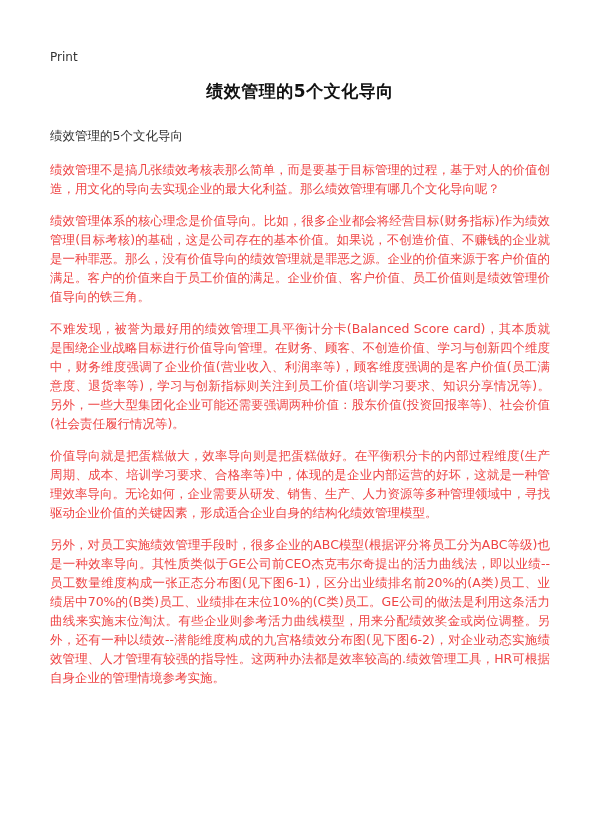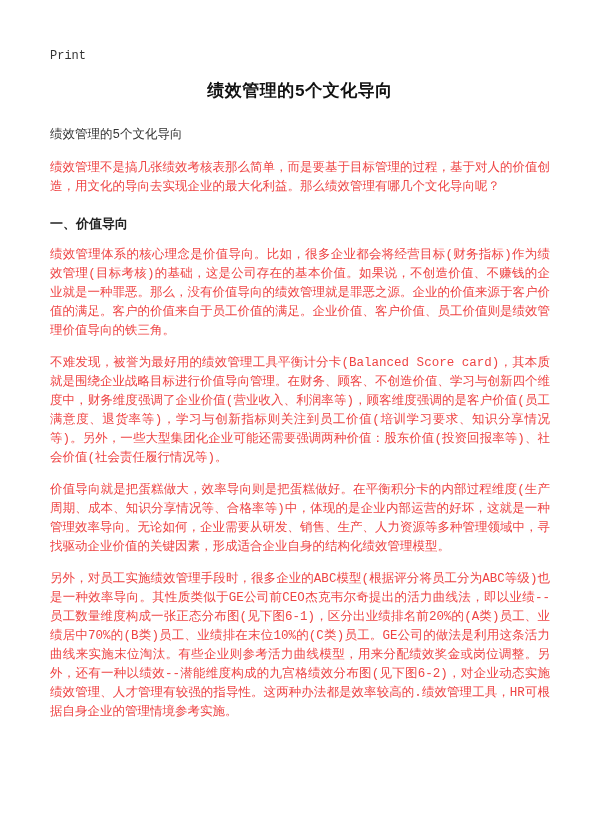--- a/index.html
+++ b/index.html
@@ -7,21 +7,20 @@
     width: 600px;
     background: #ffffff;
     font-family: "DejaVu Sans", "Liberation Sans", sans-serif;
   }
   .page {
     width: 600px;
     height: 828px;
     background: #ffffff;
     padding: 46px 50px 30px 50px;
     overflow: hidden;
-    font-family: Liberation Mono, monospace;
   }
   .print-link {
     font-size: 12px;
     color: #333333;
     margin-bottom: 16px;
     cursor: pointer;
     display: inline-block;
   }
   .title {
     font-size: 17px;
@@ -57,24 +56,23 @@
 <div class="page">
 
   <div class="print-link">Print</div>
 
   <h1 class="title">绩效管理的5个文化导向</h1>
 
   <p class="subtitle">绩效管理的5个文化导向</p>
 
   <p class="para">绩效管理不是搞几张绩效考核表那么简单，而是要基于目标管理的过程，基于对人的价值创造，用文化的导向去实现企业的最大化利益。那么绩效管理有哪几个文化导向呢？</p>
 
-  <h2 class="section-heading">一、价值导向</h2>
 
   <p class="para">绩效管理体系的核心理念是价值导向。比如，很多企业都会将经营目标(财务指标)作为绩效管理(目标考核)的基础，这是公司存在的基本价值。如果说，不创造价值、不赚钱的企业就是一种罪恶。那么，没有价值导向的绩效管理就是罪恶之源。企业的价值来源于客户价值的满足。客户的价值来自于员工价值的满足。企业价值、客户价值、员工价值则是绩效管理价值导向的铁三角。</p>
 
   <p class="para">不难发现，被誉为最好用的绩效管理工具平衡计分卡(Balanced Score card)，其本质就是围绕企业战略目标进行价值导向管理。在财务、顾客、不创造价值、学习与创新四个维度中，财务维度强调了企业价值(营业收入、利润率等)，顾客维度强调的是客户价值(员工满意度、退货率等)，学习与创新指标则关注到员工价值(培训学习要求、知识分享情况等)。另外，一些大型集团化企业可能还需要强调两种价值：股东价值(投资回报率等)、社会价值(社会责任履行情况等)。</p>
 
 
-  <p class="para">价值导向就是把蛋糕做大，效率导向则是把蛋糕做好。在平衡积分卡的内部过程维度(生产周期、成本、知识分享情况等、合格率等)中，体现的是企业内部运营的好坏，这就是一种管理效率导向。无论如何，企业需要从研发、销售、生产、人力资源等多种管理领域中，寻找驱动企业价值的关键因素，形成适合企业自身的结构化绩效管理模型。</p>
+  <p class="para">价值导向就是把蛋糕做大，效率导向则是把蛋糕做好。在平衡积分卡的内部过程维度(生产周期、成本、培训学习要求、合格率等)中，体现的是企业内部运营的好坏，这就是一种管理效率导向。无论如何，企业需要从研发、销售、生产、人力资源等多种管理领域中，寻找驱动企业价值的关键因素，形成适合企业自身的结构化绩效管理模型。</p>
 
   <p class="para">另外，对员工实施绩效管理手段时，很多企业的ABC模型(根据评分将员工分为ABC等级)也是一种效率导向。其性质类似于GE公司前CEO杰克韦尔奇提出的活力曲线法，即以业绩--员工数量维度构成一张正态分布图(见下图6-1)，区分出业绩排名前20%的(A类)员工、业绩居中70%的(B类)员工、业绩排在末位10%的(C类)员工。GE公司的做法是利用这条活力曲线来实施末位淘汰。有些企业则参考活力曲线模型，用来分配绩效奖金或岗位调整。另外，还有一种以绩效--潜能维度构成的九宫格绩效分布图(见下图6-2)，对企业动态实施绩效管理、人才管理有较强的指导性。这两种办法都是效率较高的.绩效管理工具，HR可根据自身企业的管理情境参考实施。</p>
 
 </div>
 
 </body></html>

